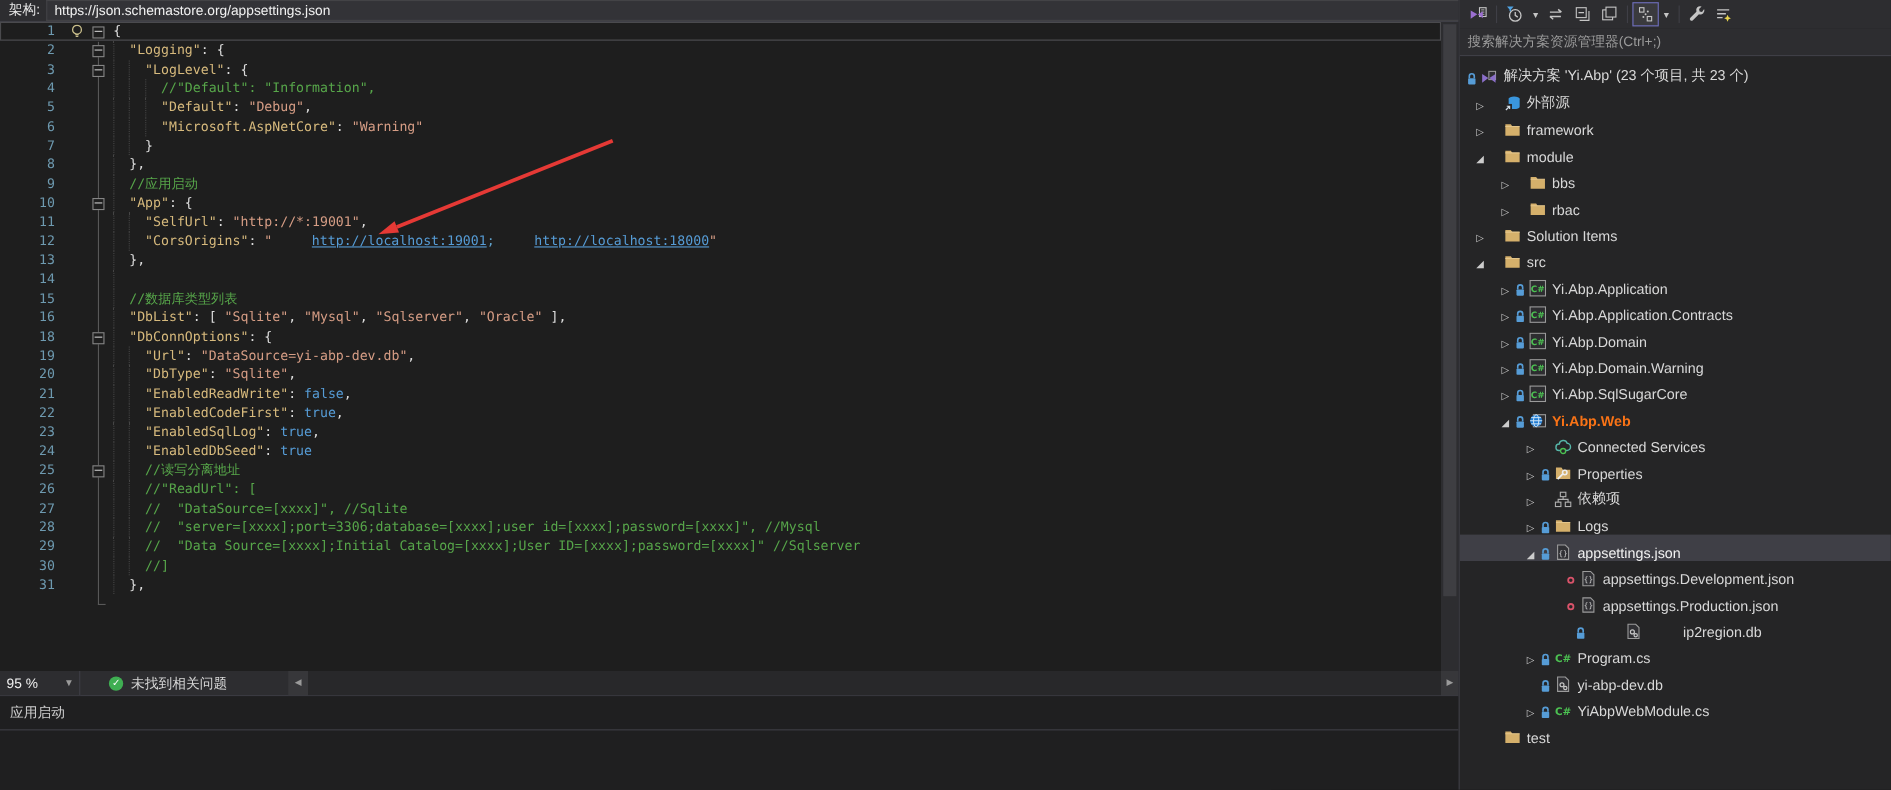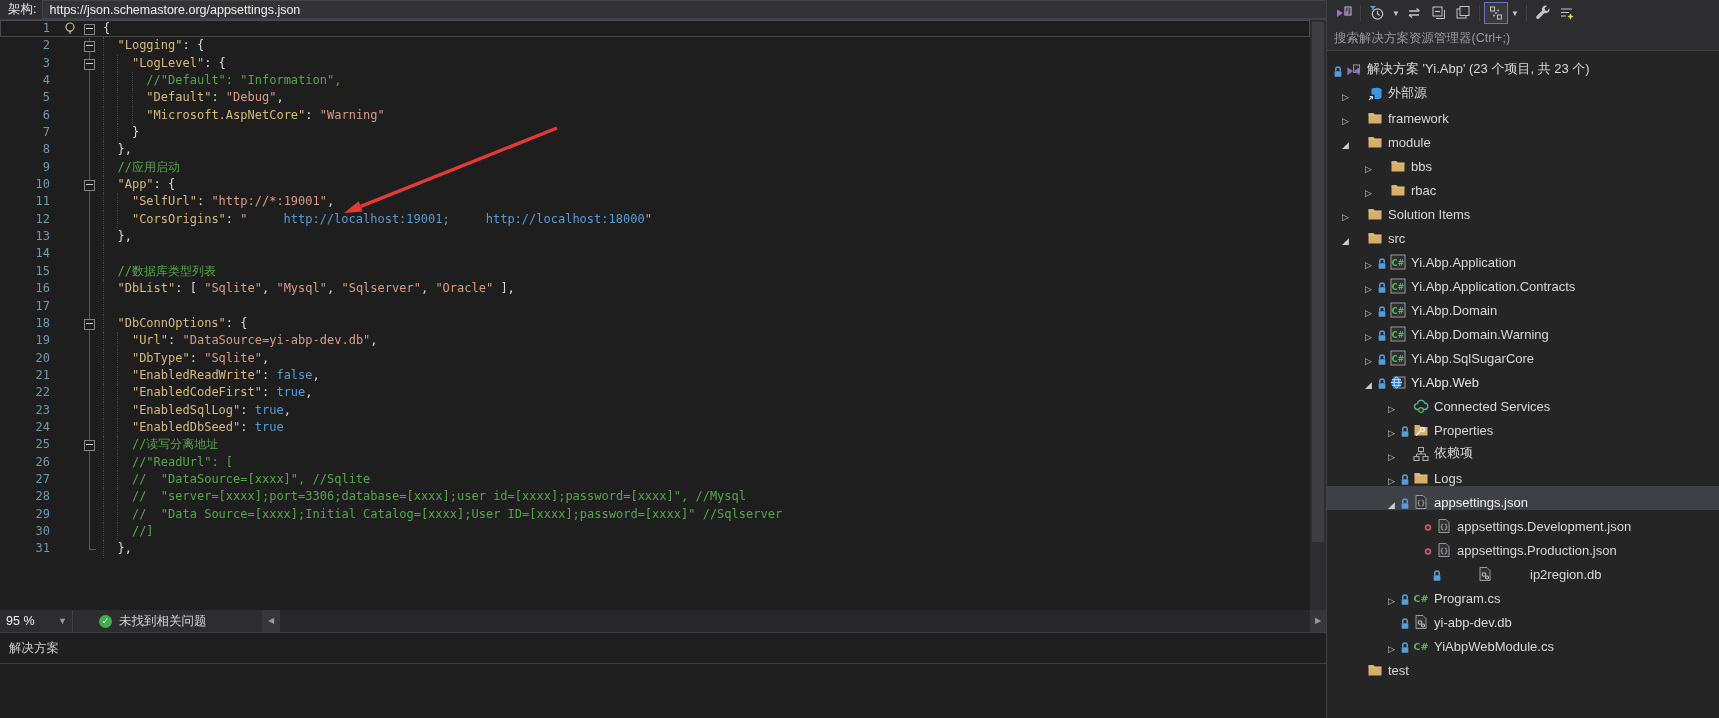--- a/index.html
+++ b/index.html
@@ -31,21 +31,21 @@
   .gut{width:28px;flex:none;position:relative;}
   .gut svg{position:absolute;left:8px;top:2px;}
   .fold{width:16px;flex:none;position:relative;}
   .foldbox{position:absolute;left:0;top:4px;width:9px;height:9px;border:1px solid #858585;
       background:var(--bg-editor);}
   .foldbox .minus{position:absolute;left:1px;right:1px;top:3px;border-top:1px solid #cccccc;}
   .code{position:relative;flex:1;white-space:pre;padding-left:3px;color:var(--code-punct);}
   .guide{position:absolute;top:0;bottom:0;width:0;border-left:1px dotted #454545;}
   .tk-p{color:var(--code-punct);} .tk-k{color:var(--code-key);} .tk-s{color:var(--code-string);}
   .tk-c{color:var(--code-comment);} .tk-b{color:var(--code-bool);}
-  .tk-l{color:var(--link);padding-left:36px;} .tk-d{color:#5f9fc8;}
+  .tk-l{color:var(--link);text-decoration:underline;padding-left:36px;} .tk-d{color:#5f9fc8;}
 
   #vscroll{position:absolute;left:1310px;top:20px;width:16px;height:590px;background:var(--bg-bar);}
   #vscroll .thumb{position:absolute;left:2px;top:2px;width:12px;height:520px;background:#3e3e42;}
 
   #hbar{position:absolute;left:0;top:610px;width:1326px;height:22px;background:var(--bg-bar);
       border-bottom:1px solid var(--border);display:flex;align-items:center;font-size:12.5px;}
   #zoom-combo{width:66px;height:22px;border-right:1px solid var(--border);display:flex;
       align-items:center;padding-left:6px;color:var(--text-bright);background:var(--bg-bar);}
   #zoom-combo .caret{margin-left:auto;padding-right:5px;color:#9a9a9a;font-size:9px;}
   #health{display:flex;align-items:center;margin-left:26px;color:#d6d6d6;}
@@ -74,21 +74,21 @@
       font-size:12.5px;padding-left:7px;font-family:"Liberation Sans","DejaVu Sans",sans-serif;}
   #se-search input::placeholder{color:var(--text-dim);}
   #se-tree{padding-top:3px;font-size:13px;overflow:hidden;}
   .trow{height:24px;display:flex;align-items:flex-end;white-space:nowrap;}
   .trow.sel{background:var(--selection);}
   .exp{width:15px;flex:none;text-align:center;color:#cccccc;font-size:9px;}
   .badge{width:14px;flex:none;display:flex;align-items:center;}
   .ticon{width:17px;flex:none;display:flex;align-items:center;}
   .tlabel{margin-left:4px;color:#d8d8d8;}
   .trow.sel .tlabel{color:var(--text-bright);}
-  .tlabel.bold{font-weight:normal;color:#e5e5e5;}
+  .tlabel.bold{font-weight:bold;color:#f97316;}
 
   #arrow-svg{position:absolute;left:0;top:0;width:1719px;height:718px;pointer-events:none;z-index:50;}
 </style>
 </head>
 <body>
 
 <div id="editor-col">
   <div id="schema-bar">
     <span class="lbl">架构:</span>
     <div class="combo">
@@ -210,26 +210,20 @@
           <span class="fold"></span>
           <span class="code"><span class="guide" style="left: 3px;"></span><span class="tk-p">  </span><span class="tk-c">//数据库类型列表</span></span>
         </div>
         <div class="crow">
           <span class="ln">16</span>
           <span class="gut"></span>
           <span class="fold"></span>
           <span class="code"><span class="guide" style="left: 3px;"></span><span class="tk-p">  </span><span class="tk-k">"DbList"</span><span class="tk-p">: [ </span><span class="tk-s">"Sqlite"</span><span class="tk-p">, </span><span class="tk-s">"Mysql"</span><span class="tk-p">, </span><span class="tk-s">"Sqlserver"</span><span class="tk-p">, </span><span class="tk-s">"Oracle"</span><span class="tk-p"> ],</span></span>
         </div>
         <div class="crow">
-          <span class="ln">17</span>
-          <span class="gut"></span>
-          <span class="fold"></span>
-          <span class="code"><span class="guide" style="left: 3px;"></span></span>
-        </div>
-        <div class="crow">
           <span class="ln">18</span>
           <span class="gut"></span>
           <span class="fold">
             <span class="foldbox">
               <span class="minus"></span>
             </span>
           </span>
           <span class="code"><span class="guide" style="left: 3px;"></span><span class="tk-p">  </span><span class="tk-k">"DbConnOptions"</span><span class="tk-p">: {</span></span>
         </div>
         <div class="crow">
@@ -329,21 +323,21 @@
     <div id="health">
       <span class="chk">✓</span>
       <span>未找到相关问题</span>
     </div>
     <div id="hl-arrow">◀</div>
     <div id="hl-track"></div>
     <div id="hr-arrow">▶</div>
   </div>
 
   <div id="immediate">
-    <div class="title">解决方案</div>
+    <div class="title">应用启动</div>
   </div>
 </div>
 
 <div id="sidebar">
   <div id="se-toolbar">
       <div class="tbtn">
         <svg width="17" height="16" viewBox="0 0 17 16">
           <rect x="9" y="2" width="6" height="8" fill="#2d2d30" stroke="#c5c5c5"></rect>
           <path d="M10.5 4h3M10.5 6h3M10.5 8h3" stroke="#c5c5c5" stroke-width="0.8"></path>
           <path d="M1 4.5l6 3.5-6 4zM12 11.5L7.5 8 12 5.5z" fill="#9b6fd0"></path>

